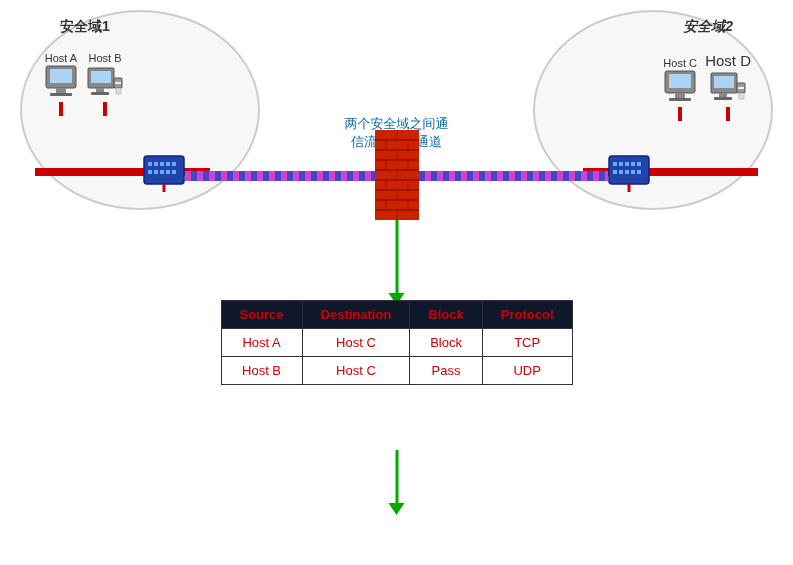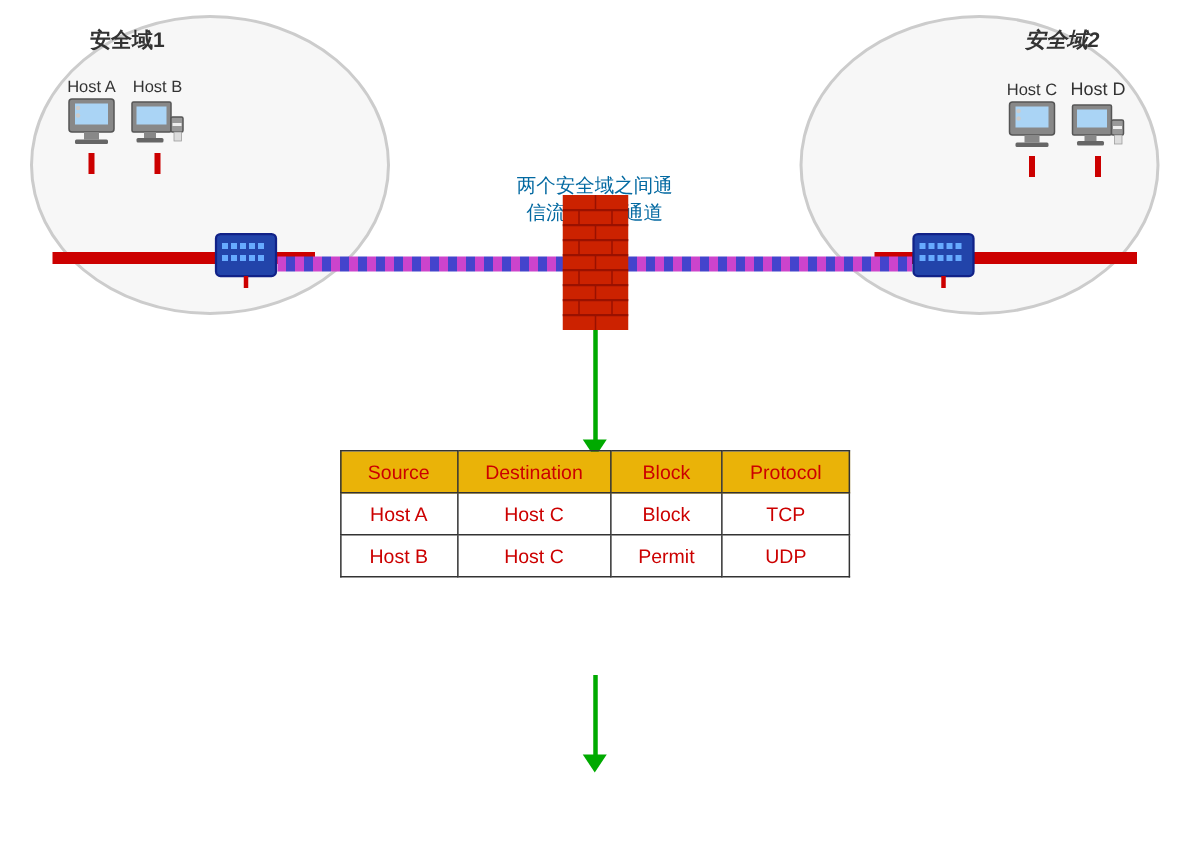--- a/index.html
+++ b/index.html
@@ -161,22 +161,22 @@
     }
 
     .rules-table th, .rules-table td {
       border: 1px solid #333;
       padding: 6px 18px;
       text-align: center;
       color: #cc0000;
     }
 
     .rules-table th {
-      background: #eab308;
-      font-weight: normal;
+      background: #0f172a;
+      font-weight: bold;
       color: #cc0000;
     }
 
     
     .bottom-box {
       position: absolute;
       bottom: 28px;
       left: 50%;
       transform: translateX(-50%);
       border: 2px solid #cc6600;
@@ -245,21 +245,21 @@
         <rect x="4" y="2" width="30" height="22" rx="2" fill="#888" stroke="#555" stroke-width="1"></rect>
         <rect x="8" y="5" width="22" height="14" fill="#aad4f5"></rect>
         <rect x="14" y="24" width="10" height="5" fill="#888"></rect>
         <rect x="8" y="29" width="22" height="3" rx="1" fill="#666"></rect>
         <circle cx="10" cy="8" r="1.5" fill="#ccc"></circle>
         <circle cx="10" cy="13" r="1.5" fill="#ccc"></circle>
       </svg>
       <div style="width:4px; height:14px; background:#cc0000; margin:0 auto;"></div>
     </div>
     <div class="svg-host">
-      <span style="font-size:12px; color:#333;">Host D</span>
+      <span style="font-size:15px; color:#333;">Host D</span>
       <svg width="38" height="38" viewBox="0 0 38 38">
         <rect x="2" y="4" width="26" height="20" rx="1" fill="#888" stroke="#555" stroke-width="1"></rect>
         <rect x="5" y="7" width="20" height="12" fill="#aad4f5"></rect>
         <rect x="10" y="24" width="8" height="4" fill="#888"></rect>
         <rect x="5" y="28" width="18" height="3" rx="1" fill="#666"></rect>
         <rect x="28" y="14" width="8" height="10" rx="1" fill="#999" stroke="#555" stroke-width="1"></rect>
         <rect x="29" y="18" width="6" height="2" fill="#eee"></rect>
         <rect x="30" y="24" width="5" height="6" fill="#ddd" stroke="#999" stroke-width="0.5"></rect>
       </svg>
       <div style="width:4px; height:14px; background:#cc0000; margin:0 auto;"></div>
@@ -358,21 +358,21 @@
     <tbody>
       <tr>
         <td>Host A</td>
         <td>Host C</td>
         <td>Block</td>
         <td>TCP</td>
       </tr>
       <tr>
         <td>Host B</td>
         <td>Host C</td>
-        <td>Permit</td>
+        <td>Pass</td>
         <td>UDP</td>
       </tr>
     </tbody>
   </table>
 
   <div class="arrow-down-2"></div>
 
 
 </div>
 

